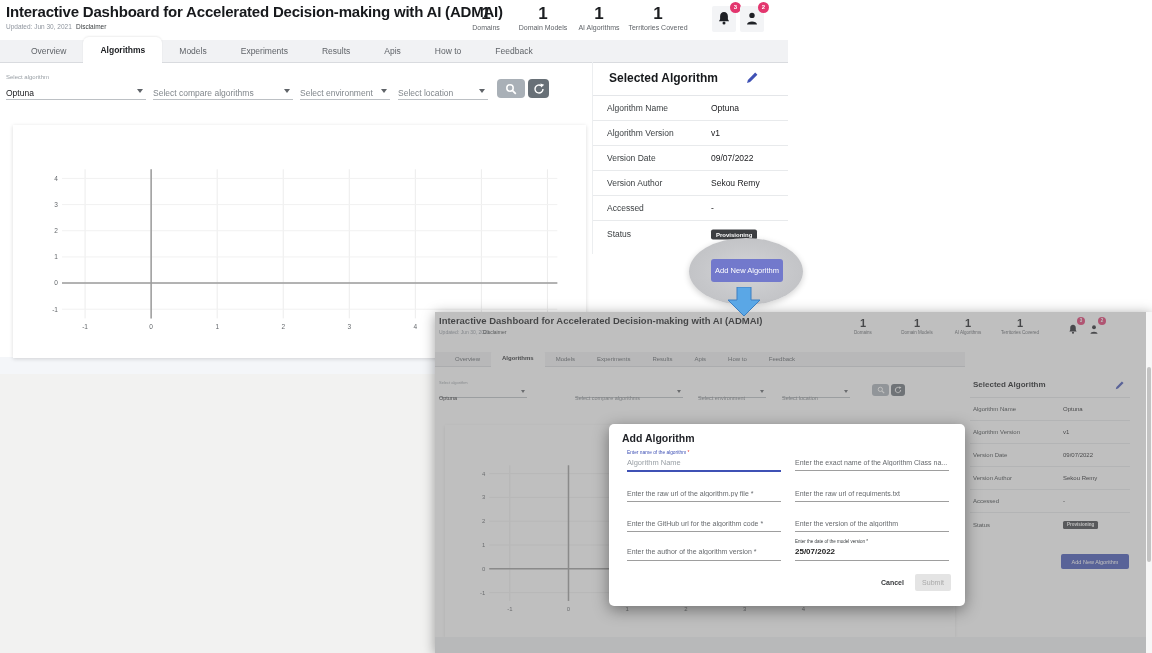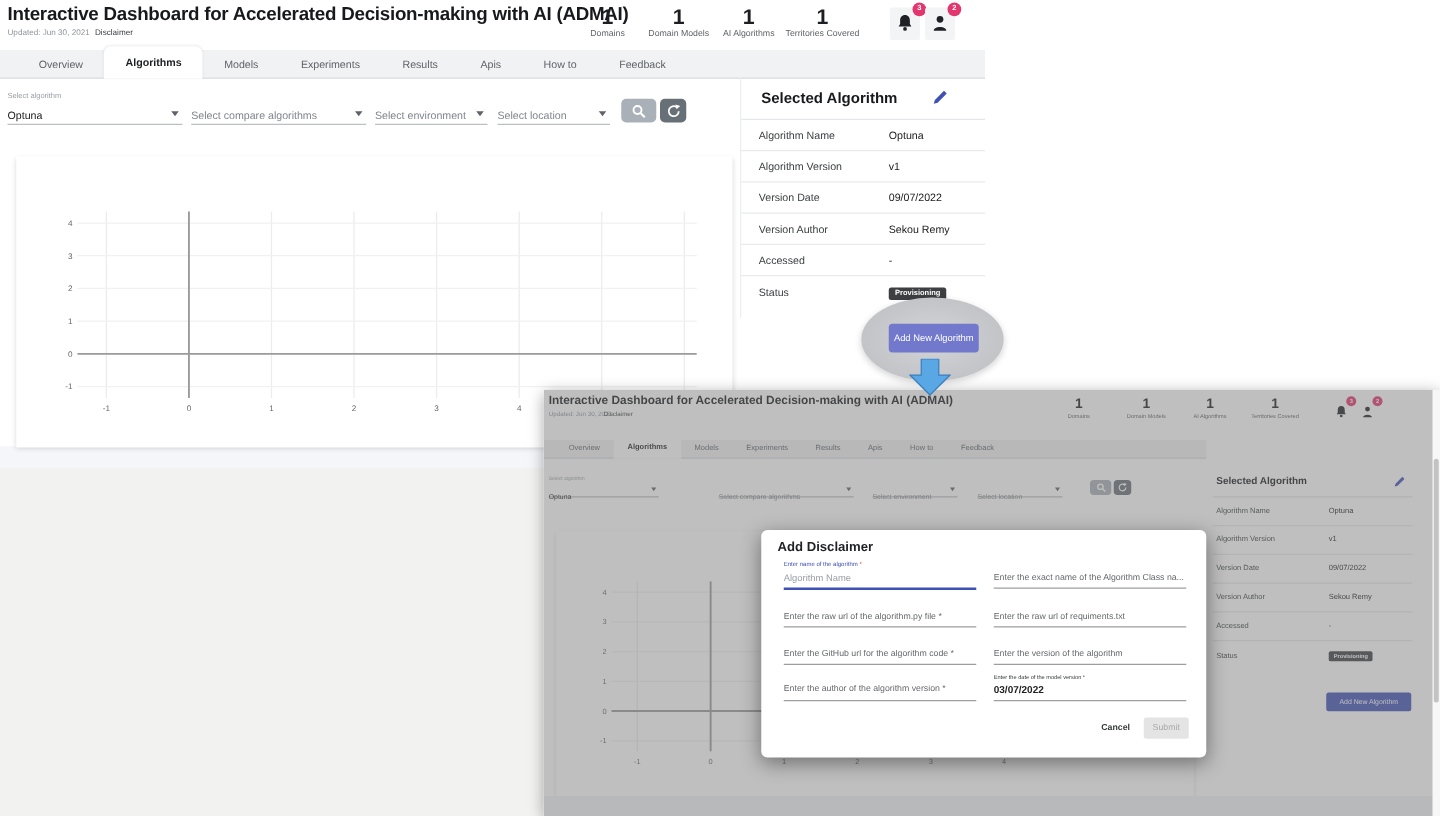--- a/index.html
+++ b/index.html
@@ -393,21 +393,21 @@
 
     <div class="abs" style="left:0;top:325px;width:717px;height:16px;background:#f2f3f5;"></div>
 
     <div id="backdrop"></div>
 
     <div class="abs" style="right:0;top:0;width:6px;height:341px;background:#f7f7f7;">
       <div style="position:absolute;left:1px;top:55px;width:4px;height:195px;background:#c3c3c3;border-radius:2px;"></div>
     </div>
 
     <div id="modal">
-      <div class="abs modal-title" style="left:13px;top:8px;">Add Disclaimer</div>
+      <div class="abs modal-title" style="left:13px;top:8px;">Add Algorithm</div>
 
       <div class="abs f-label-blue" style="left:18px;top:26px;">
         <span>Enter name of the algorithm </span><span class="star">*</span>
       </div>
       <div class="abs f-ph" style="left:18px;top:34px;">Algorithm Name</div>
       <div class="f-line-blue" style="left:18px;top:46px;"></div>
 
       <div class="abs f-text" style="left:186px;top:35px;">Enter the exact name of the Algorithm Class na...</div>
       <div class="f-line" style="left:186px;top:46px;"></div>
 
@@ -420,20 +420,20 @@
       <div class="abs f-text" style="left:18px;top:96px;">Enter the GitHub url for the algorithm code *</div>
       <div class="f-line" style="left:18px;top:107px;"></div>
 
       <div class="abs f-text" style="left:186px;top:96px;">Enter the version of the algorithm</div>
       <div class="f-line" style="left:186px;top:107px;"></div>
 
       <div class="abs f-text" style="left:18px;top:124px;">Enter the author of the algorithm version *</div>
       <div class="f-line" style="left:18px;top:136px;"></div>
 
       <div class="abs f-label" style="left:186px;top:115px;">Enter the date of the model version *</div>
-      <div class="abs f-value" style="left:186px;top:123px;">03/07/2022</div>
+      <div class="abs f-value" style="left:186px;top:123px;">25/07/2022</div>
       <div class="f-line" style="left:186px;top:136px;"></div>
 
       <button class="cancel-btn" style="left:272px;top:155px;">Cancel</button>
       <button class="submit-btn" style="left:306px;top:150px;">Submit</button>
     </div>
   </div>
 </div>
 
 </body></html>

